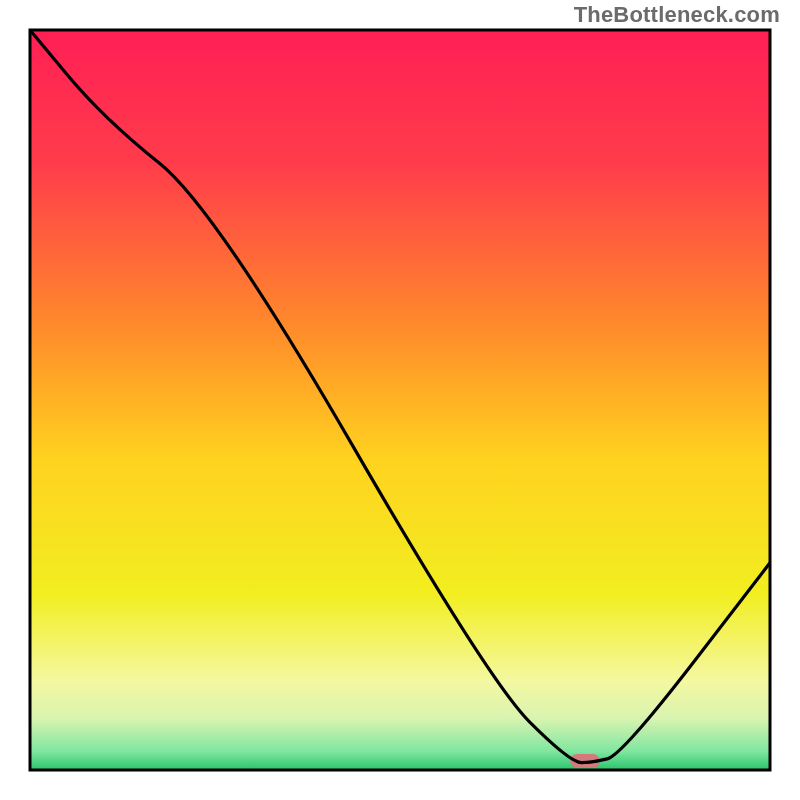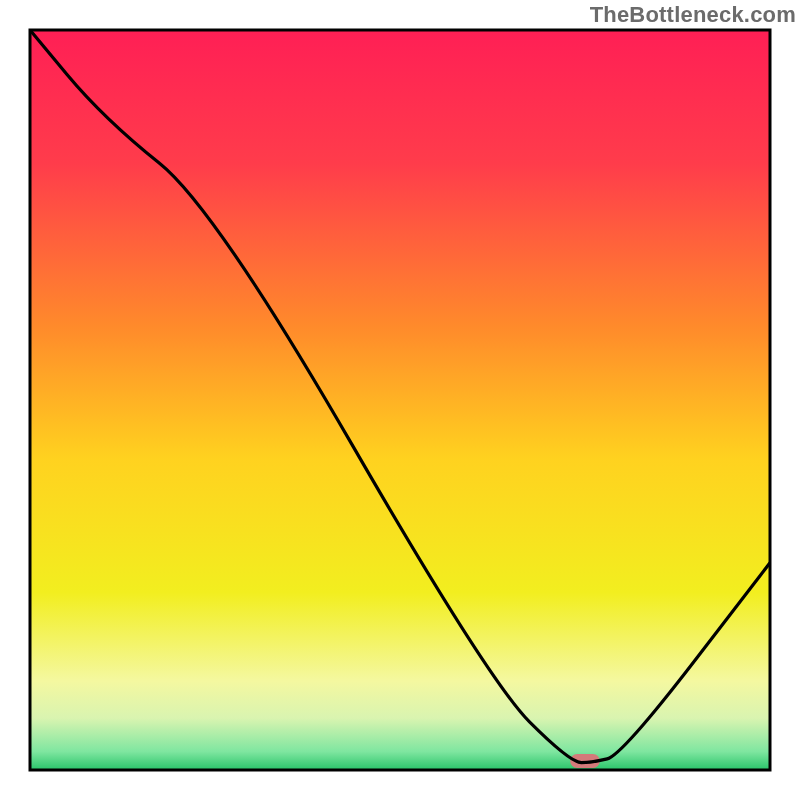--- a/index.html
+++ b/index.html
@@ -12,21 +12,21 @@
     background: #ffffff;
   }
   .wrap {
     position: relative;
     width: 800px;
     height: 800px;
   }
   .watermark {
     position: absolute;
     top: 2px;
-    right: 4px;
+    right: 20px;
     color: #6b6b6b;
     font-size: 22px;
     font-weight: 600;
     letter-spacing: 0.2px;
   }
   svg {
     position: absolute;
     left: 0;
     top: 0;
   }

